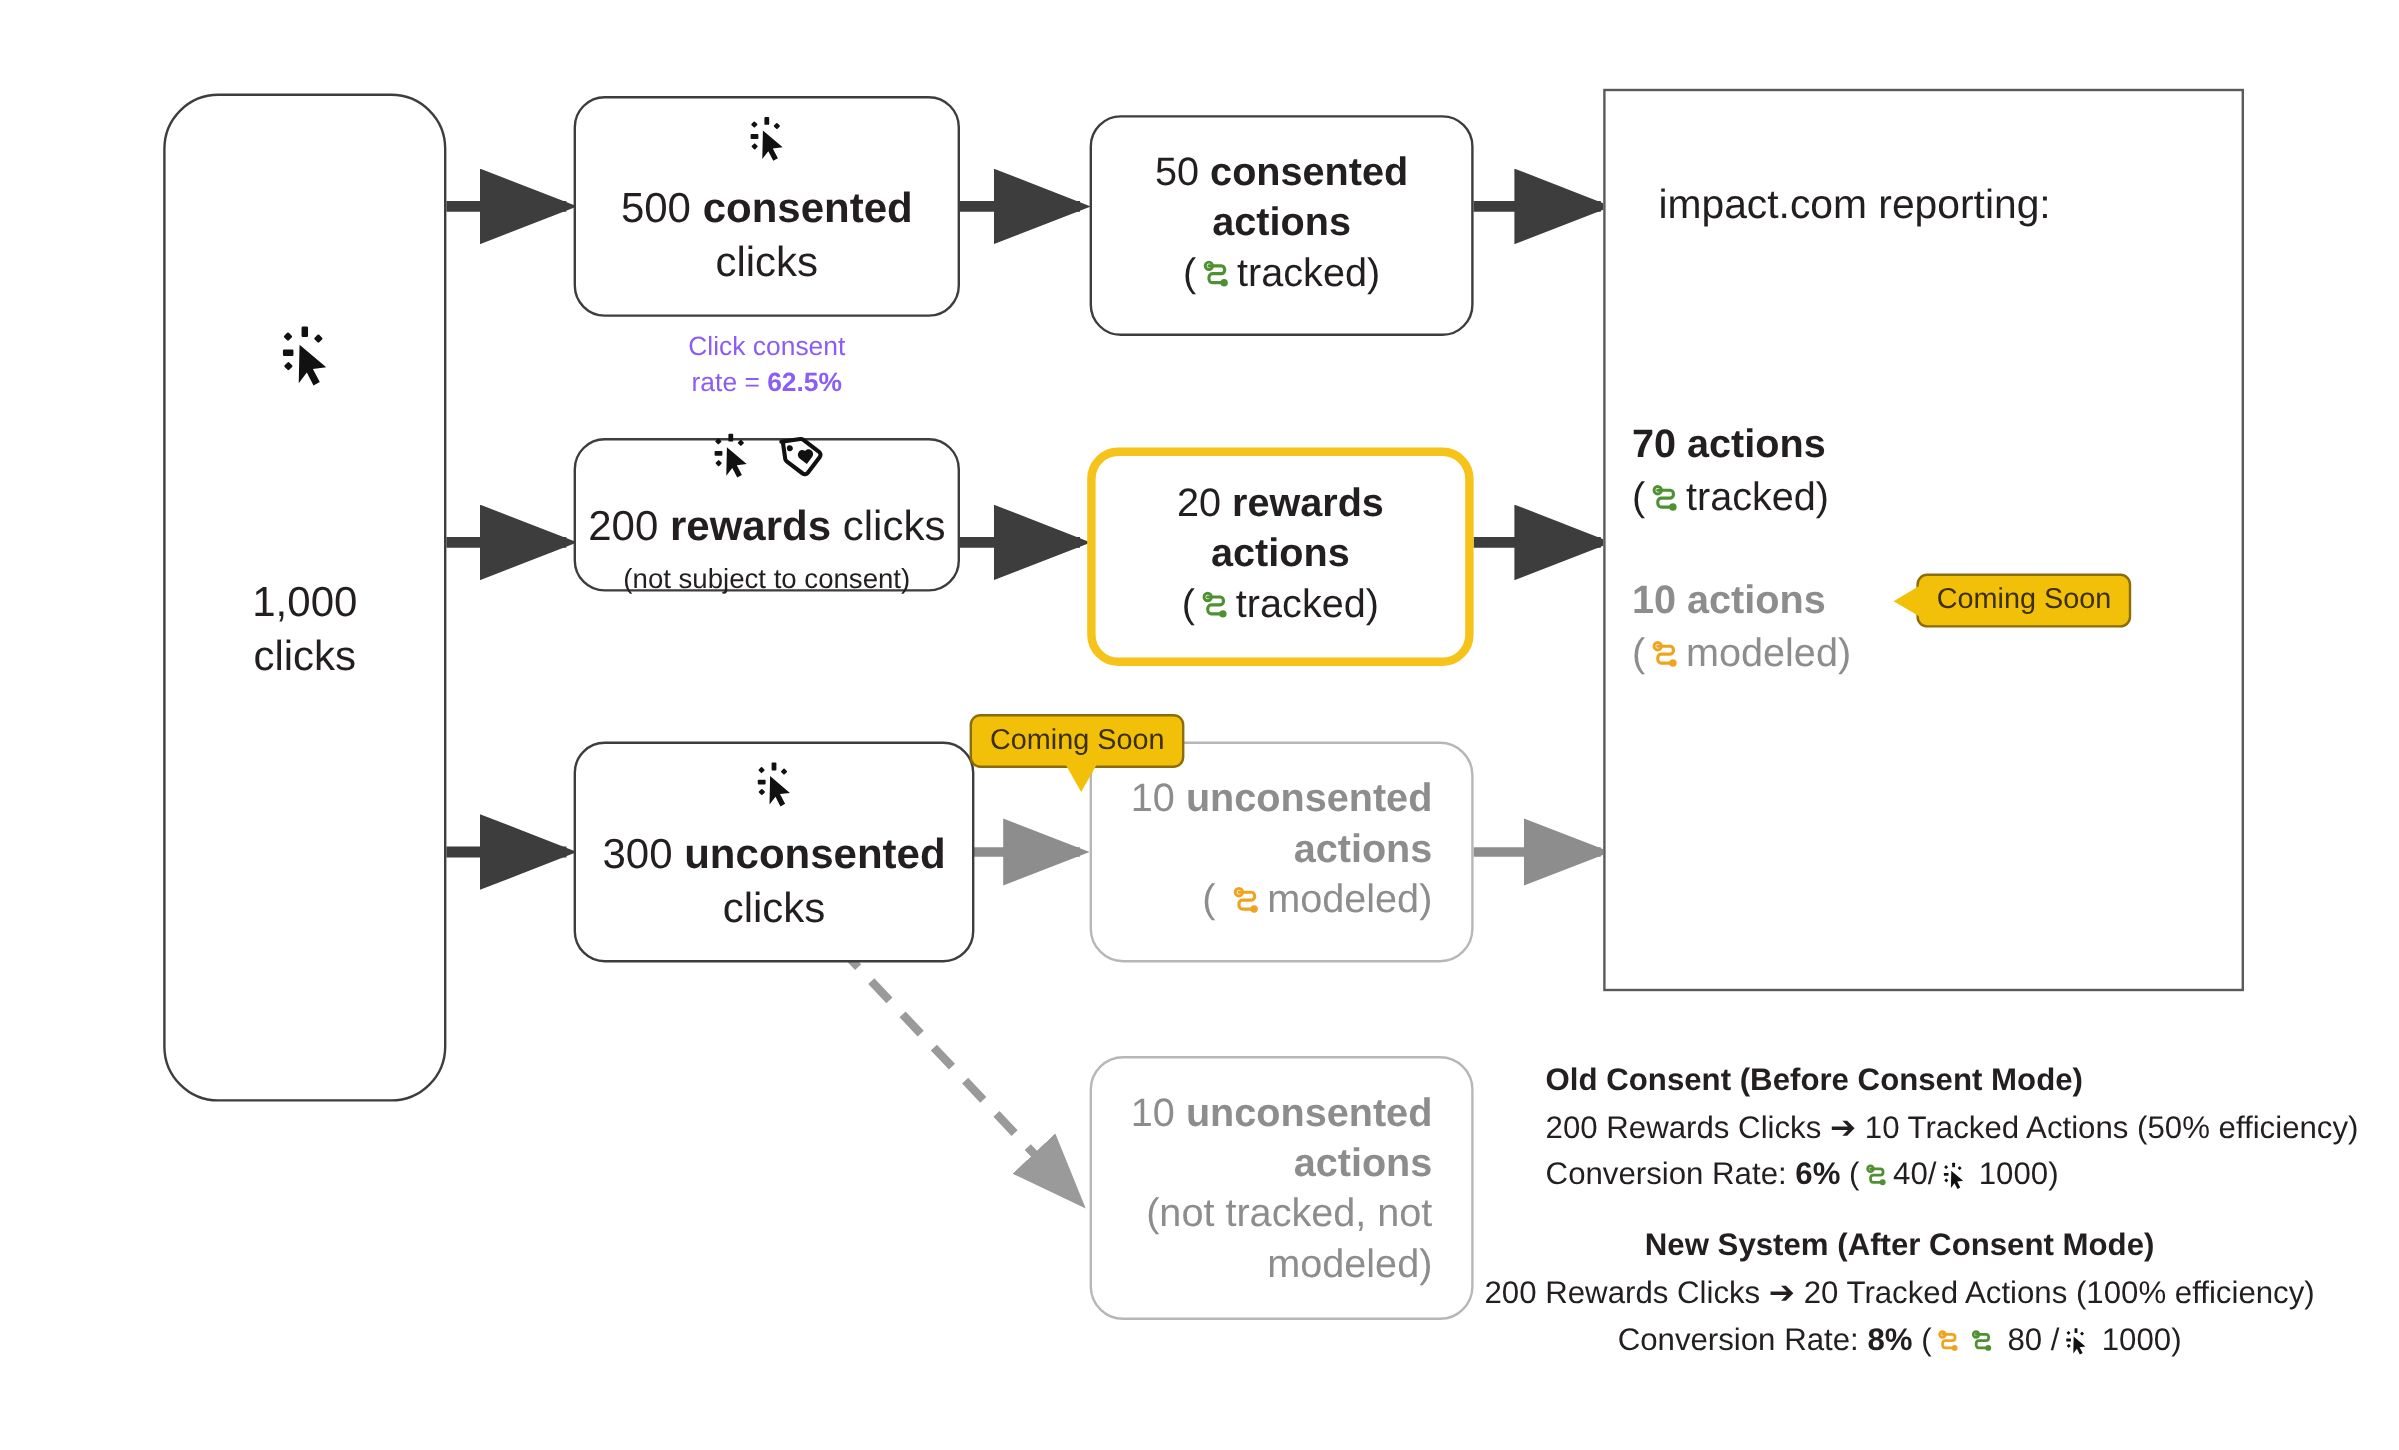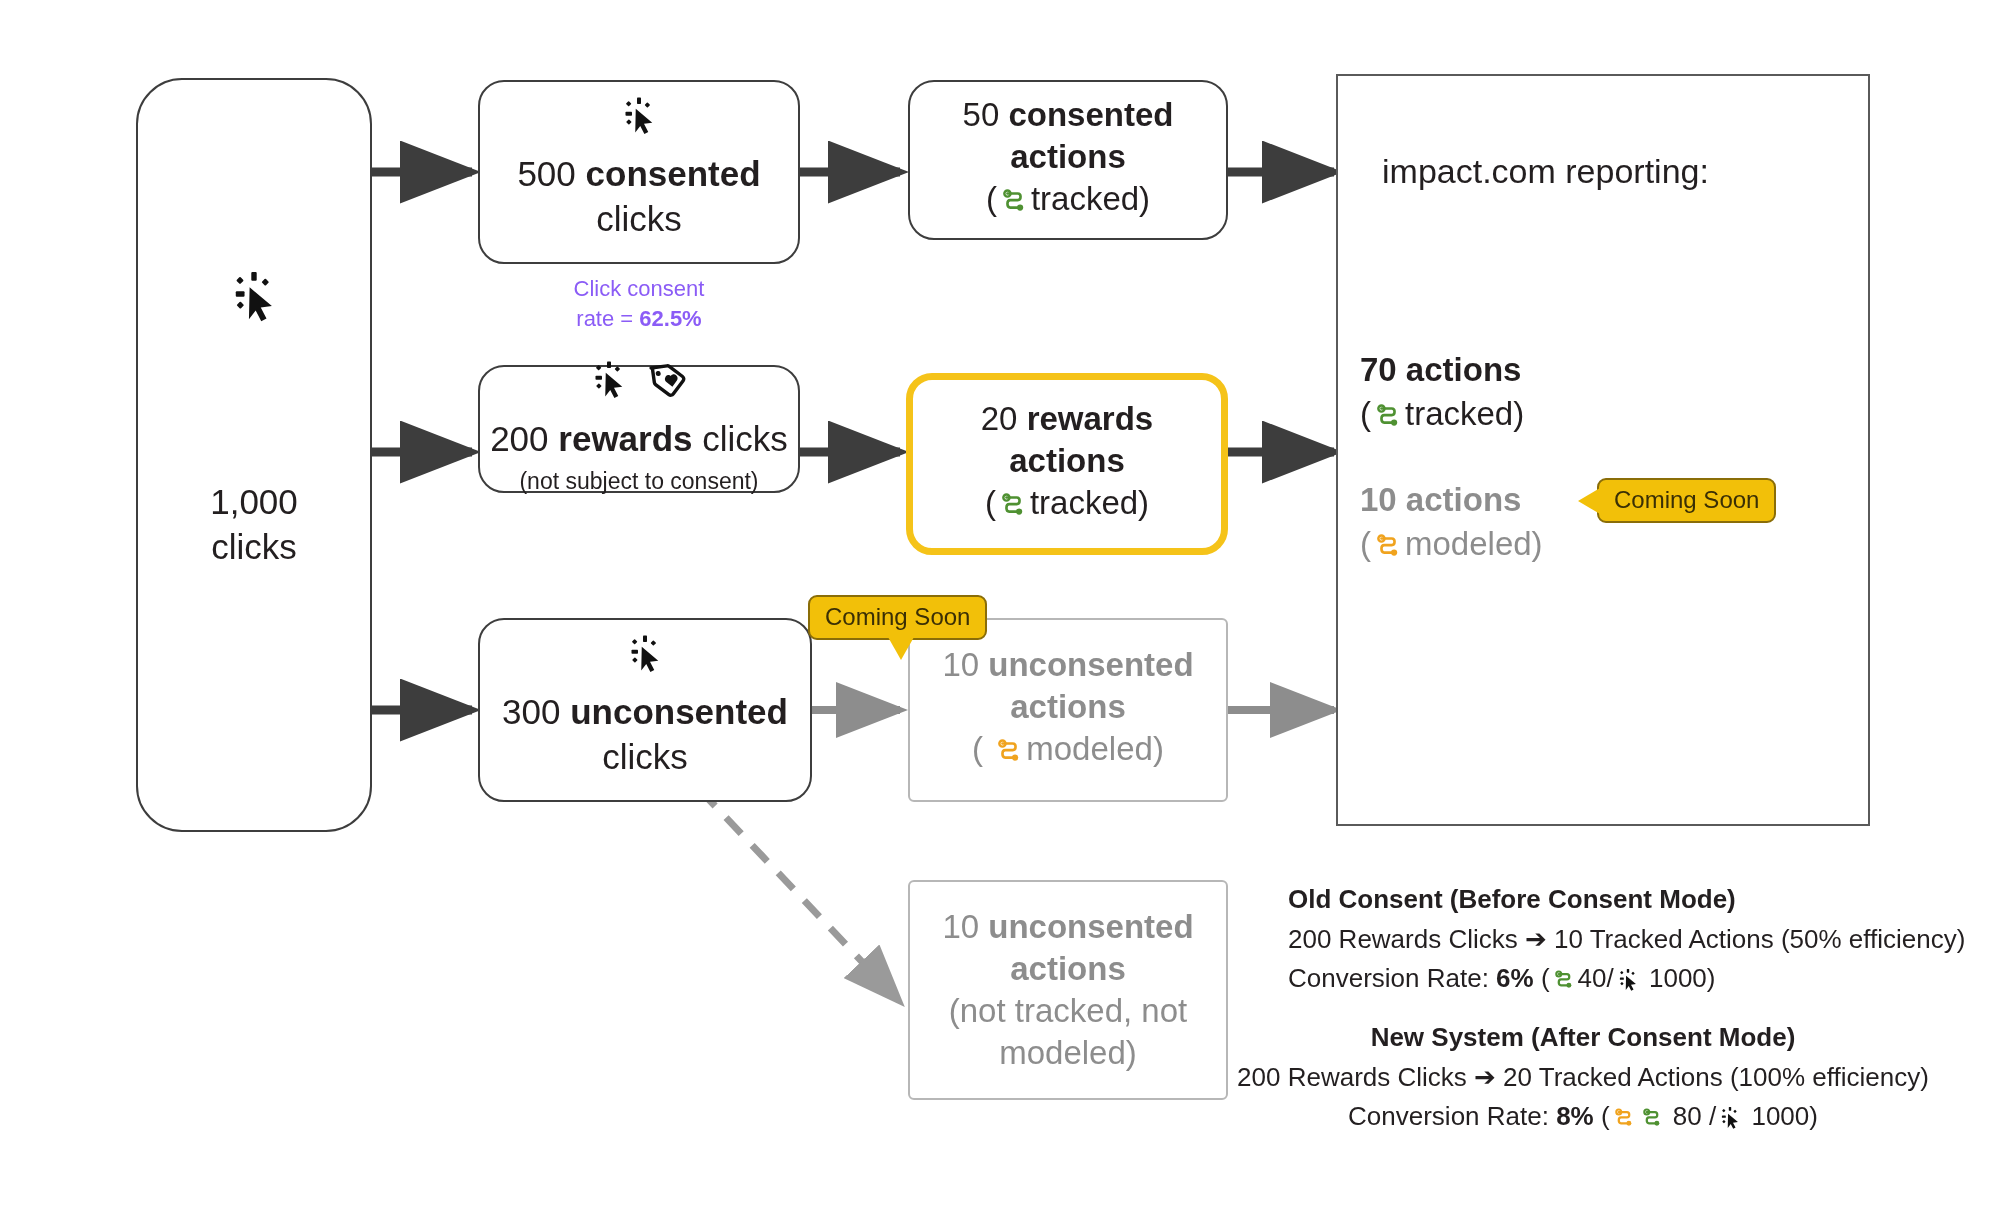--- a/index.html
+++ b/index.html
@@ -30,21 +30,22 @@
     justify-content:center;
     text-align:center;
     line-height:1.28;
   }
   .rounded{
     border:2.5px solid #3d3d3d;
     border-radius:26px;
   }
   .rounded-soft{
     border:2.5px solid #b7b7b7;
-    border-radius:6px;
+    border-radius:28px;
+    text-align:right;
   }
   .hilite{
     border:7px solid #f5c319;
     border-radius:26px;
     margin-top:10px;
   }
   .panel{
     border:2px solid #5a5a5a;
     border-radius:0;
     align-items:flex-start;
@@ -188,21 +189,21 @@
 
     <line x1="800" y1="710" x2="900" y2="710" stroke="#8d8d8d" stroke-width="8" marker-end="url(#ah-gray)"></line>
 
     <line x1="1228" y1="172" x2="1334" y2="172" stroke="#3d3d3d" stroke-width="9" marker-end="url(#ah-dark)"></line>
     <line x1="1228" y1="452" x2="1334" y2="452" stroke="#3d3d3d" stroke-width="9" marker-end="url(#ah-dark)"></line>
     <line x1="1228" y1="710" x2="1334" y2="710" stroke="#8d8d8d" stroke-width="8" marker-end="url(#ah-gray)"></line>
 
     <line x1="700" y1="790" x2="900" y2="1002" stroke="#9a9a9a" stroke-width="7" stroke-dasharray="22 16" marker-end="url(#ah-dash)"></line>
   </svg>
 
-  <div class="node tall" style="left:136px;top:78px;width:236px;height:754px;">
+  <div class="node tall" style="left:136px;top:78px;width:236px;height:840px;">
     <div style="position:absolute;top:190px;left:0;right:0;display:flex;justify-content:center;">
       <svg width="54" height="54" viewBox="0 0 32 32" aria-hidden="true">
         <g fill="#111111">
           <rect x="14.4" y="1.2" width="3.2" height="5.2" rx="0.6"></rect>
           <rect x="5.2" y="12.6" width="5.2" height="3.2" rx="0.6"></rect>
           <rect x="6.1" y="4.6" width="3.2" height="3.2" rx="0.6" transform="rotate(-45 7.7 6.2)"></rect>
           <rect x="21.1" y="5.6" width="3.2" height="3.2" rx="0.6" transform="rotate(45 22.7 7.2)"></rect>
           <rect x="6.3" y="19.2" width="3.2" height="3.2" rx="0.6" transform="rotate(45 7.9 20.8)"></rect>
           <path d="M13.4 10.2 L26.6 21.4 L20.0 22.2 L23.4 28.7 L20.3 30.4 L17.0 24.0 L13.0 29.2 Z"></path>
         </g>
@@ -238,21 +239,21 @@
     </div>
   </div>
 
   <div class="rate" style="left:478px;top:274px;width:322px;">
     <span class="line">Click consent</span>
     <span class="line">
       <span>rate = </span><span class="b">62.5%</span>
     </span>
   </div>
 
-  <div class="node rounded" style="left:908px;top:80px;width:320px;height:160px;">
+  <div class="node rounded" style="left:908px;top:96px;width:320px;height:184px;">
     <div class="med">
       <span class="line">
         <span>50</span>
         <span class="b">consented</span>
       </span>
       <span class="line b">actions</span>
       <span class="line">
         <span>(</span><span class="inlineicon"><svg width="30" height="30" viewBox="0 0 32 32" aria-hidden="true">
               <g fill="none" stroke="#4f9132" stroke-width="2.8" stroke-linecap="round">
                 <path d="M9 8 H20 C24 8 24 15 20 15 H12 C8 15 8 23 12 23 H22"></path>

